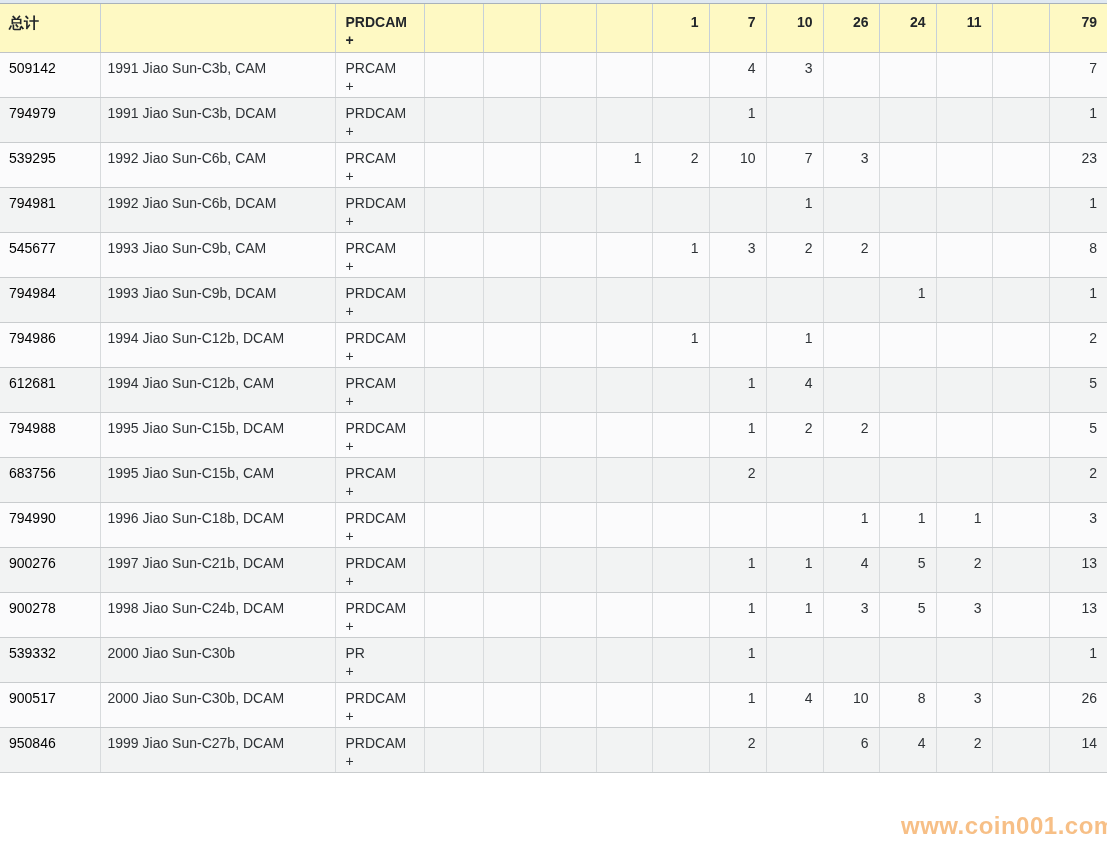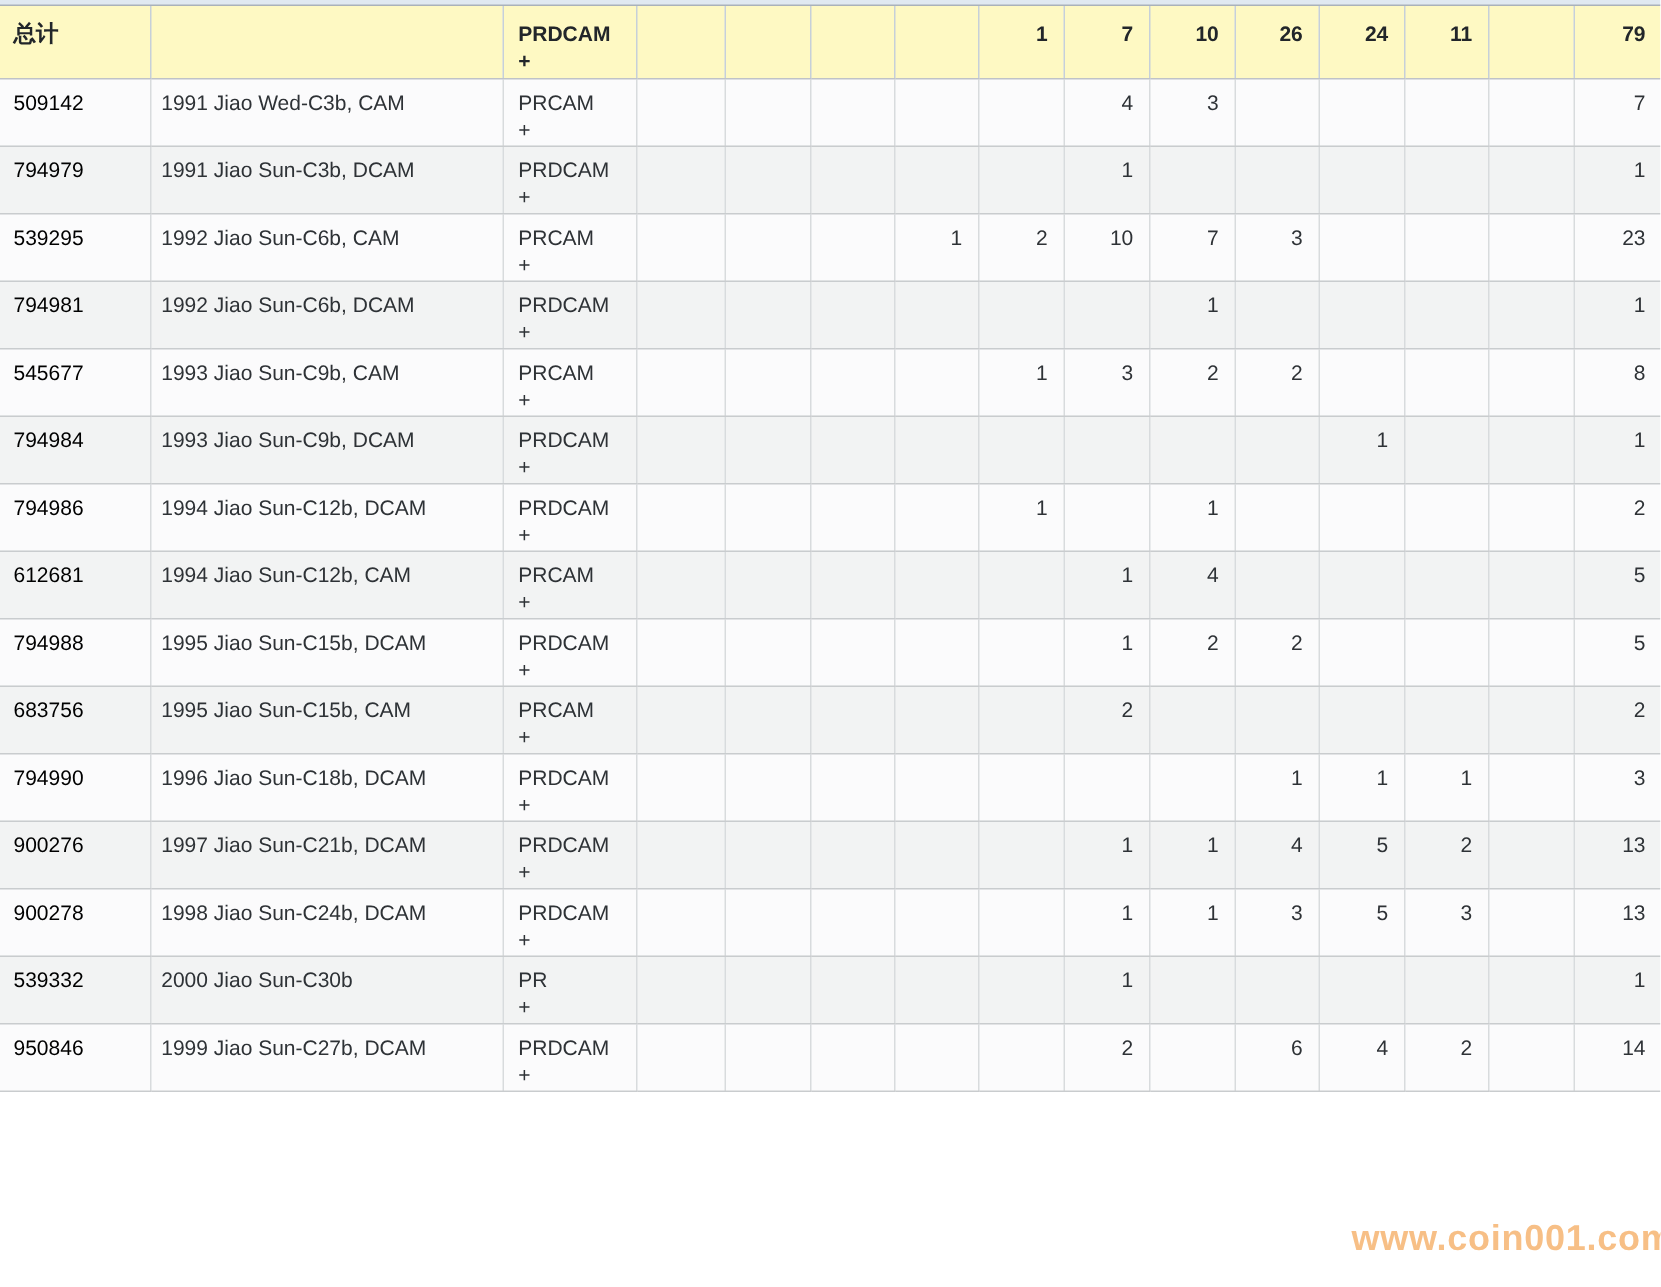--- a/index.html
+++ b/index.html
@@ -83,21 +83,21 @@
       <th class="num">26</th>
       <th class="num">24</th>
       <th class="num">11</th>
       <th class="num"></th>
       <th class="num">79</th>
     </tr>
   </thead>
   <tbody>
       <tr>
         <td class="c-id"><a class="id-link">509142</a></td>
-        <td class="c-desc">1991 Jiao Wed-C3b, CAM</td>
+        <td class="c-desc">1991 Jiao Sun-C3b, CAM</td>
         <td class="c-code code">
           <div>PRCAM</div>
           <div>+</div>
         </td>
         <td class="num"></td>
         <td class="num"></td>
         <td class="num"></td>
         <td class="num"></td>
         <td class="num"></td>
         <td class="num">4</td>
@@ -360,20 +360,40 @@
         <td class="num"></td>
         <td class="num"></td>
         <td class="num"></td>
         <td class="num">1</td>
         <td class="num"></td>
         <td class="num"></td>
         <td class="num"></td>
         <td class="num"></td>
         <td class="num"></td>
         <td class="num">1</td>
+      </tr>
+      <tr>
+        <td class="c-id"><a class="id-link">900517</a></td>
+        <td class="c-desc">2000 Jiao Sun-C30b, DCAM</td>
+        <td class="c-code code">
+          <div>PRDCAM</div>
+          <div>+</div>
+        </td>
+        <td class="num"></td>
+        <td class="num"></td>
+        <td class="num"></td>
+        <td class="num"></td>
+        <td class="num"></td>
+        <td class="num">1</td>
+        <td class="num">4</td>
+        <td class="num">10</td>
+        <td class="num">8</td>
+        <td class="num">3</td>
+        <td class="num"></td>
+        <td class="num">26</td>
       </tr>
       <tr>
         <td class="c-id"><a class="id-link">950846</a></td>
         <td class="c-desc">1999 Jiao Sun-C27b, DCAM</td>
         <td class="c-code code">
           <div>PRDCAM</div>
           <div>+</div>
         </td>
         <td class="num"></td>
         <td class="num"></td>

